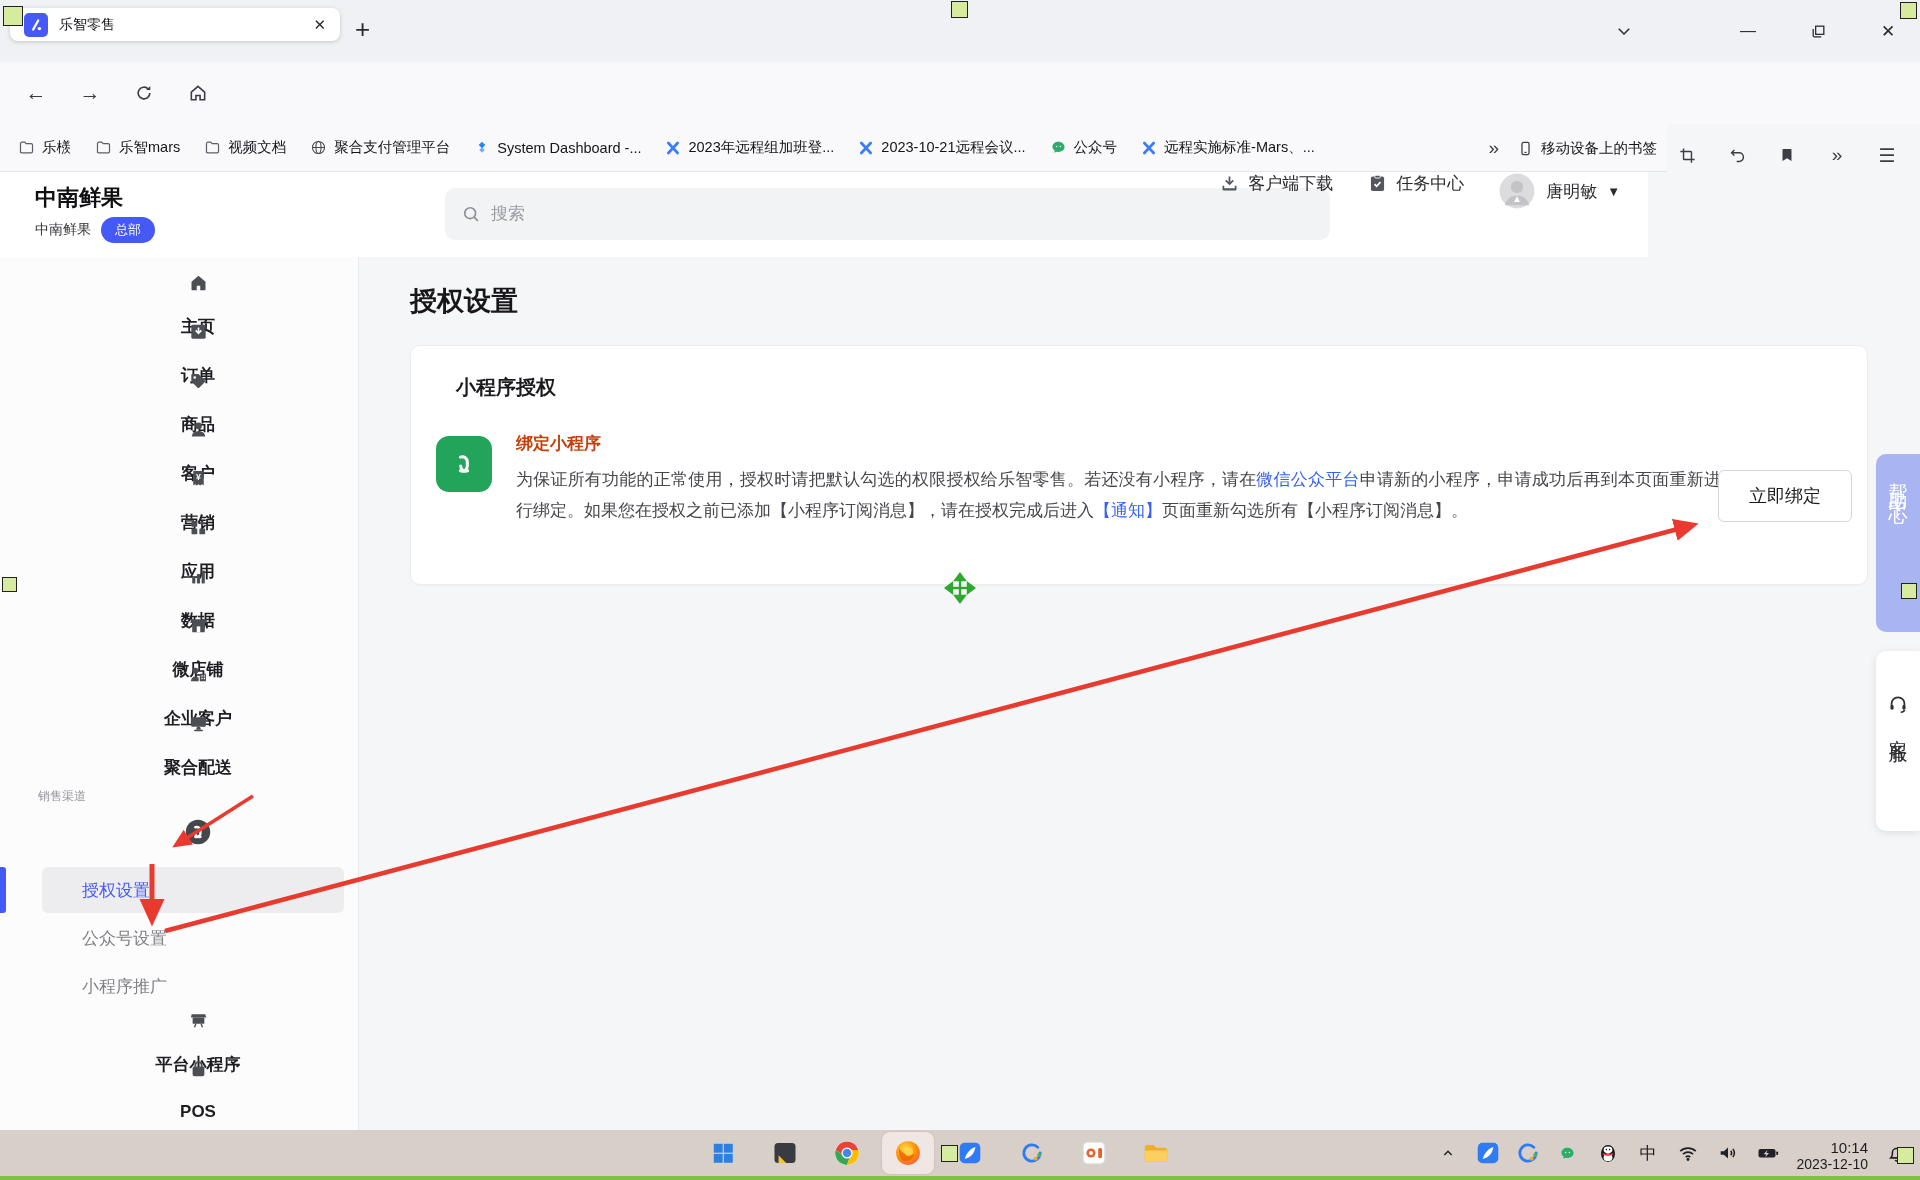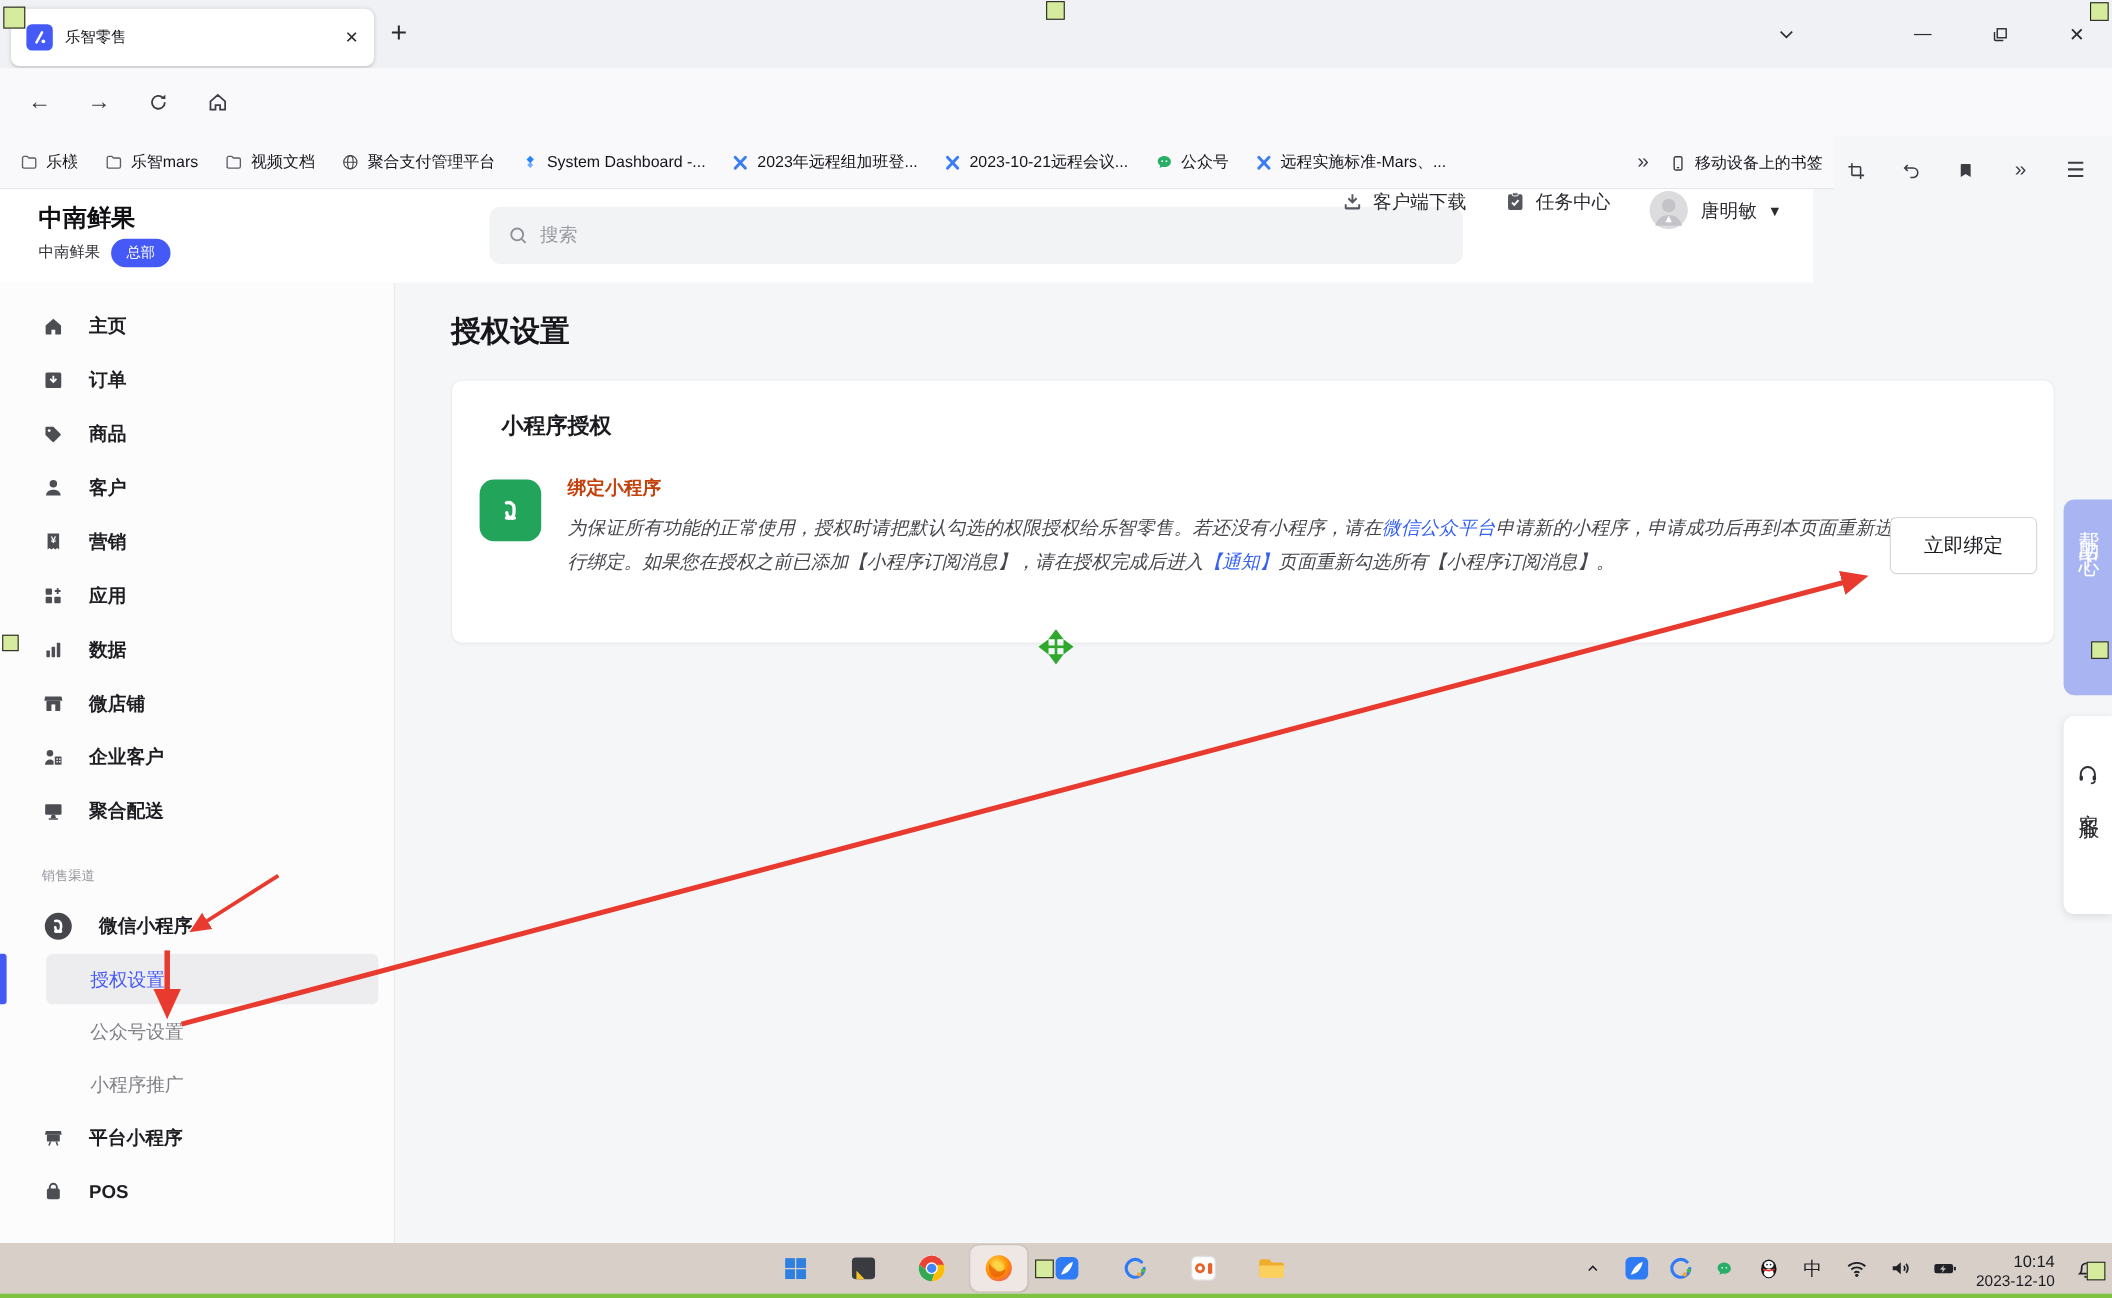--- a/index.html
+++ b/index.html
@@ -4,21 +4,21 @@
 <style>
   * { margin:0; padding:0; box-sizing:border-box; }
   html,body { width:1920px; height:1180px; overflow:hidden; }
   body { font-family:"Liberation Sans", sans-serif; position:relative; background:#f5f6f8; color:#1a1a1e;
          --accent:#4559f7; --link:#3662f4; --green:#22a55b; --red:#e83a2e; --helpbg:#a9b5f2; }
   .icn { display:inline-flex; align-items:center; justify-content:center; }
   .icn svg { display:block; }
 
   
   .tabbar { position:absolute; left:0; top:0; width:1920px; height:62px; background:#f0f1f4; }
-  .tab { position:absolute; left:10px; top:8px; width:330px; height:52px; background:#fff; border-radius:8px;
+  .tab { position:absolute; left:10px; top:8px; width:330px; height:33px; background:#fff; border-radius:8px;
          box-shadow:0 1px 4px rgba(0,0,0,.18); display:flex; align-items:center; padding:0 14px; }
   .tab-fav { width:24px; height:24px; border-radius:5px; background:var(--accent); display:flex; align-items:center; justify-content:center; }
   .tab-title { margin-left:11px; font-size:14px; color:#15141a; flex:1; }
   .tab-close { font-size:15px; color:#2b2b2e; cursor:default; }
   .newtab { position:absolute; left:355px; top:14px; font-size:26px; color:#2b2b2e; font-weight:300; }
   .win-ctl { position:absolute; top:0; height:62px; display:flex; align-items:center; justify-content:center; color:#2b2b2e; }
   .alltabs { left:1600px; width:48px; }
   .wmin { left:1725px; width:46px; font-size:16px; }
   .wmax { left:1795px; width:46px; }
   .wclose { left:1865px; width:46px; font-size:17px; }
@@ -50,38 +50,38 @@
   .search input { border:none; outline:none; background:transparent; font-size:17px; color:#8b5cf6; width:100%;
                   font-family:"Liberation Sans",sans-serif; }
   .search input::placeholder { color:#9a9aa2; }
   .hdr-right { position:absolute; right:28px; top:0; height:85px; display:flex; align-items:flex-start; gap:34px; }
   .hdr-item { display:flex; align-items:center; gap:8px; font-size:17px; color:#2a2a2f; }
   .usr { display:flex; align-items:center; gap:10px; font-size:17px; color:#2a2a2f; }
   .chev { font-size:13px; color:#2a2a2f; }
 
   
   .sidebar { position:absolute; left:0; top:257px; width:359px; bottom:50px; background:#fcfcfd; border-right:1px solid #e8e9ec; overflow:hidden; }
-  .side-item { height:49px; display:flex; align-items:center; padding-left:38px; gap:22px; }
+  .side-item { height:49px; display:flex; align-items:center; padding-left:38px; gap:22px;flex-direction:column; }
   .side-item .lbl { font-size:17px; font-weight:600; color:#1d1d22; }
   .section-label { padding:26px 0 12px 38px; font-size:12px; color:#95959c; }
   .sub-item { height:48px; position:relative; display:flex; align-items:center; }
   .sub-item .lbl { padding-left:82px; font-size:17px; color:#808087; position:relative; z-index:2; }
   .sub-item.sel .lbl { color:var(--accent); }
   .sub-item.sel .hl { position:absolute; left:42px; right:14px; top:1px; bottom:1px; background:#ededf0; border-radius:6px; z-index:1; }
   .sub-item.sel .bar { position:absolute; left:0; top:1px; bottom:1px; width:6px; background:var(--accent); border-radius:0 3px 3px 0; z-index:2; }
 
   .content { position:absolute; left:360px; top:257px; right:0; bottom:50px; background:#f5f6f8; }
   .page-title { position:absolute; left:50px; top:26px; font-size:27px; font-weight:800; color:#17171b; }
   .card { position:absolute; left:50px; top:88px; width:1458px; height:240px; background:#fff; border-radius:10px;
           border:1px solid #ececf0; box-shadow:0 1px 2px rgba(0,0,0,.03); }
   .card-h { position:absolute; left:45px; top:28px; font-size:20px; font-weight:800; color:#1b1b1f; }
   .mini-icon { position:absolute; left:25px; top:90px; width:56px; height:56px; border-radius:13px; background:var(--green);
                display:flex; align-items:center; justify-content:center; }
   .bind-t { position:absolute; left:105px; top:86px; font-size:17px; font-weight:800; color:#c2410c; }
-  .para { position:absolute; left:105px; top:118px; width:1205px; font-size:17px; line-height:31px; color:#46464c; text-align:justify;font-style:italic; }
+  .para { position:absolute; left:105px; top:118px; width:1205px; font-size:17px; line-height:31px; color:#46464c; text-align:justify; }
   .para .lnk { color:var(--link); }
   .bind-btn { position:absolute; left:1307px; top:124px; width:134px; height:52px; background:#fff; border:1px solid #d6d6da;
               border-radius:6px; font-size:18px; color:#1b1b1f; display:flex; align-items:center; justify-content:center; }
 
   .help-tab { position:absolute; right:0; top:454px; width:44px; height:178px; background:var(--helpbg); border-radius:10px 0 0 10px;
               color:#fff; display:flex; flex-direction:column; align-items:center; padding-top:14px; z-index:5; }
   .v-text { writing-mode:vertical-rl; text-orientation:upright; font-size:19px; letter-spacing:7px; }
   .help-tab .chv { margin-top:10px; font-size:17px; }
   .service { position:absolute; right:0; top:651px; width:44px; height:180px; background:#fff; border-radius:10px 0 0 10px;
              box-shadow:0 2px 8px rgba(0,0,0,.10); display:flex; flex-direction:column; align-items:center; padding-top:42px; gap:9px; z-index:5; }

